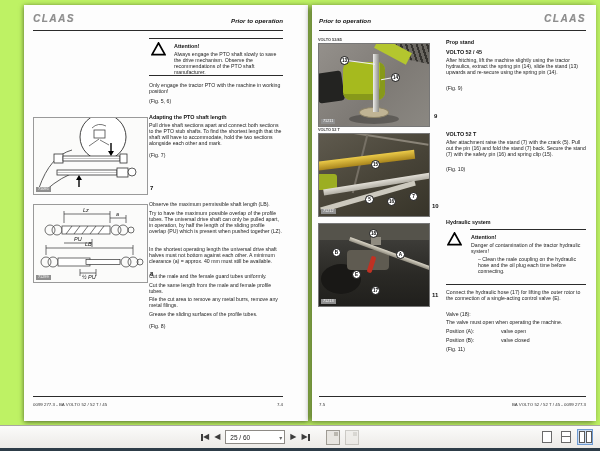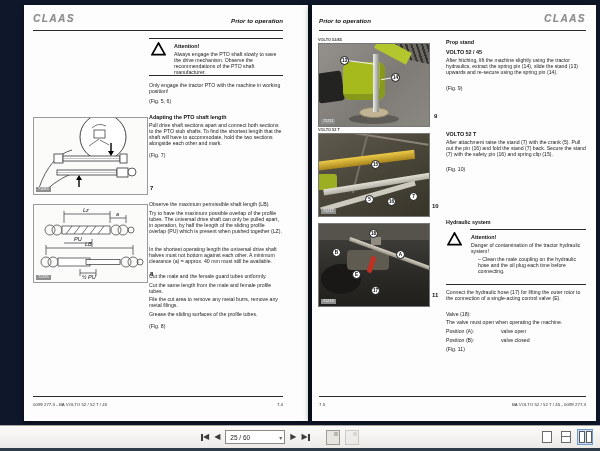--- a/index.html
+++ b/index.html
@@ -1,19 +1,19 @@
 <!DOCTYPE html>
 <html><head>
 <meta charset="utf-8">
 <style>
   html,body{margin:0;padding:0;}
   body{width:600px;height:451px;overflow:hidden;background:#56595c;
        font-family:"Liberation Sans","DejaVu Sans",sans-serif;
        -webkit-font-smoothing:antialiased;position:relative;}
-  #content{position:absolute;left:0;top:0;width:600px;height:425px;background:#0f172a;}
+  #content{position:absolute;left:0;top:0;width:600px;height:425px;background:#bef264;}
   .page{position:absolute;top:5px;width:284px;height:416px;background:#fdfdfd;
         box-shadow:0 1px 5px rgba(0,0,0,.6);}
   #lp{left:24px;} #rp{left:312px;box-shadow:-2px 1px 6px rgba(0,0,0,.55);}
   .abs{position:absolute;}
   .logo{font-weight:bold;font-style:italic;font-size:10px;color:#8e8e8e;
         letter-spacing:1.5px;text-shadow:.4px .4px 0 #c9c9c9;}
   .ptitle{font-size:6.2px;font-weight:bold;font-style:italic;color:#111;}
   .hrule{border-top:1px solid #2b2b2b;height:0;}
   .b{font-size:5.2px;line-height:6.1px;color:#1d1d1d;}
   .bh{font-size:5.4px;font-weight:bold;color:#111;}

